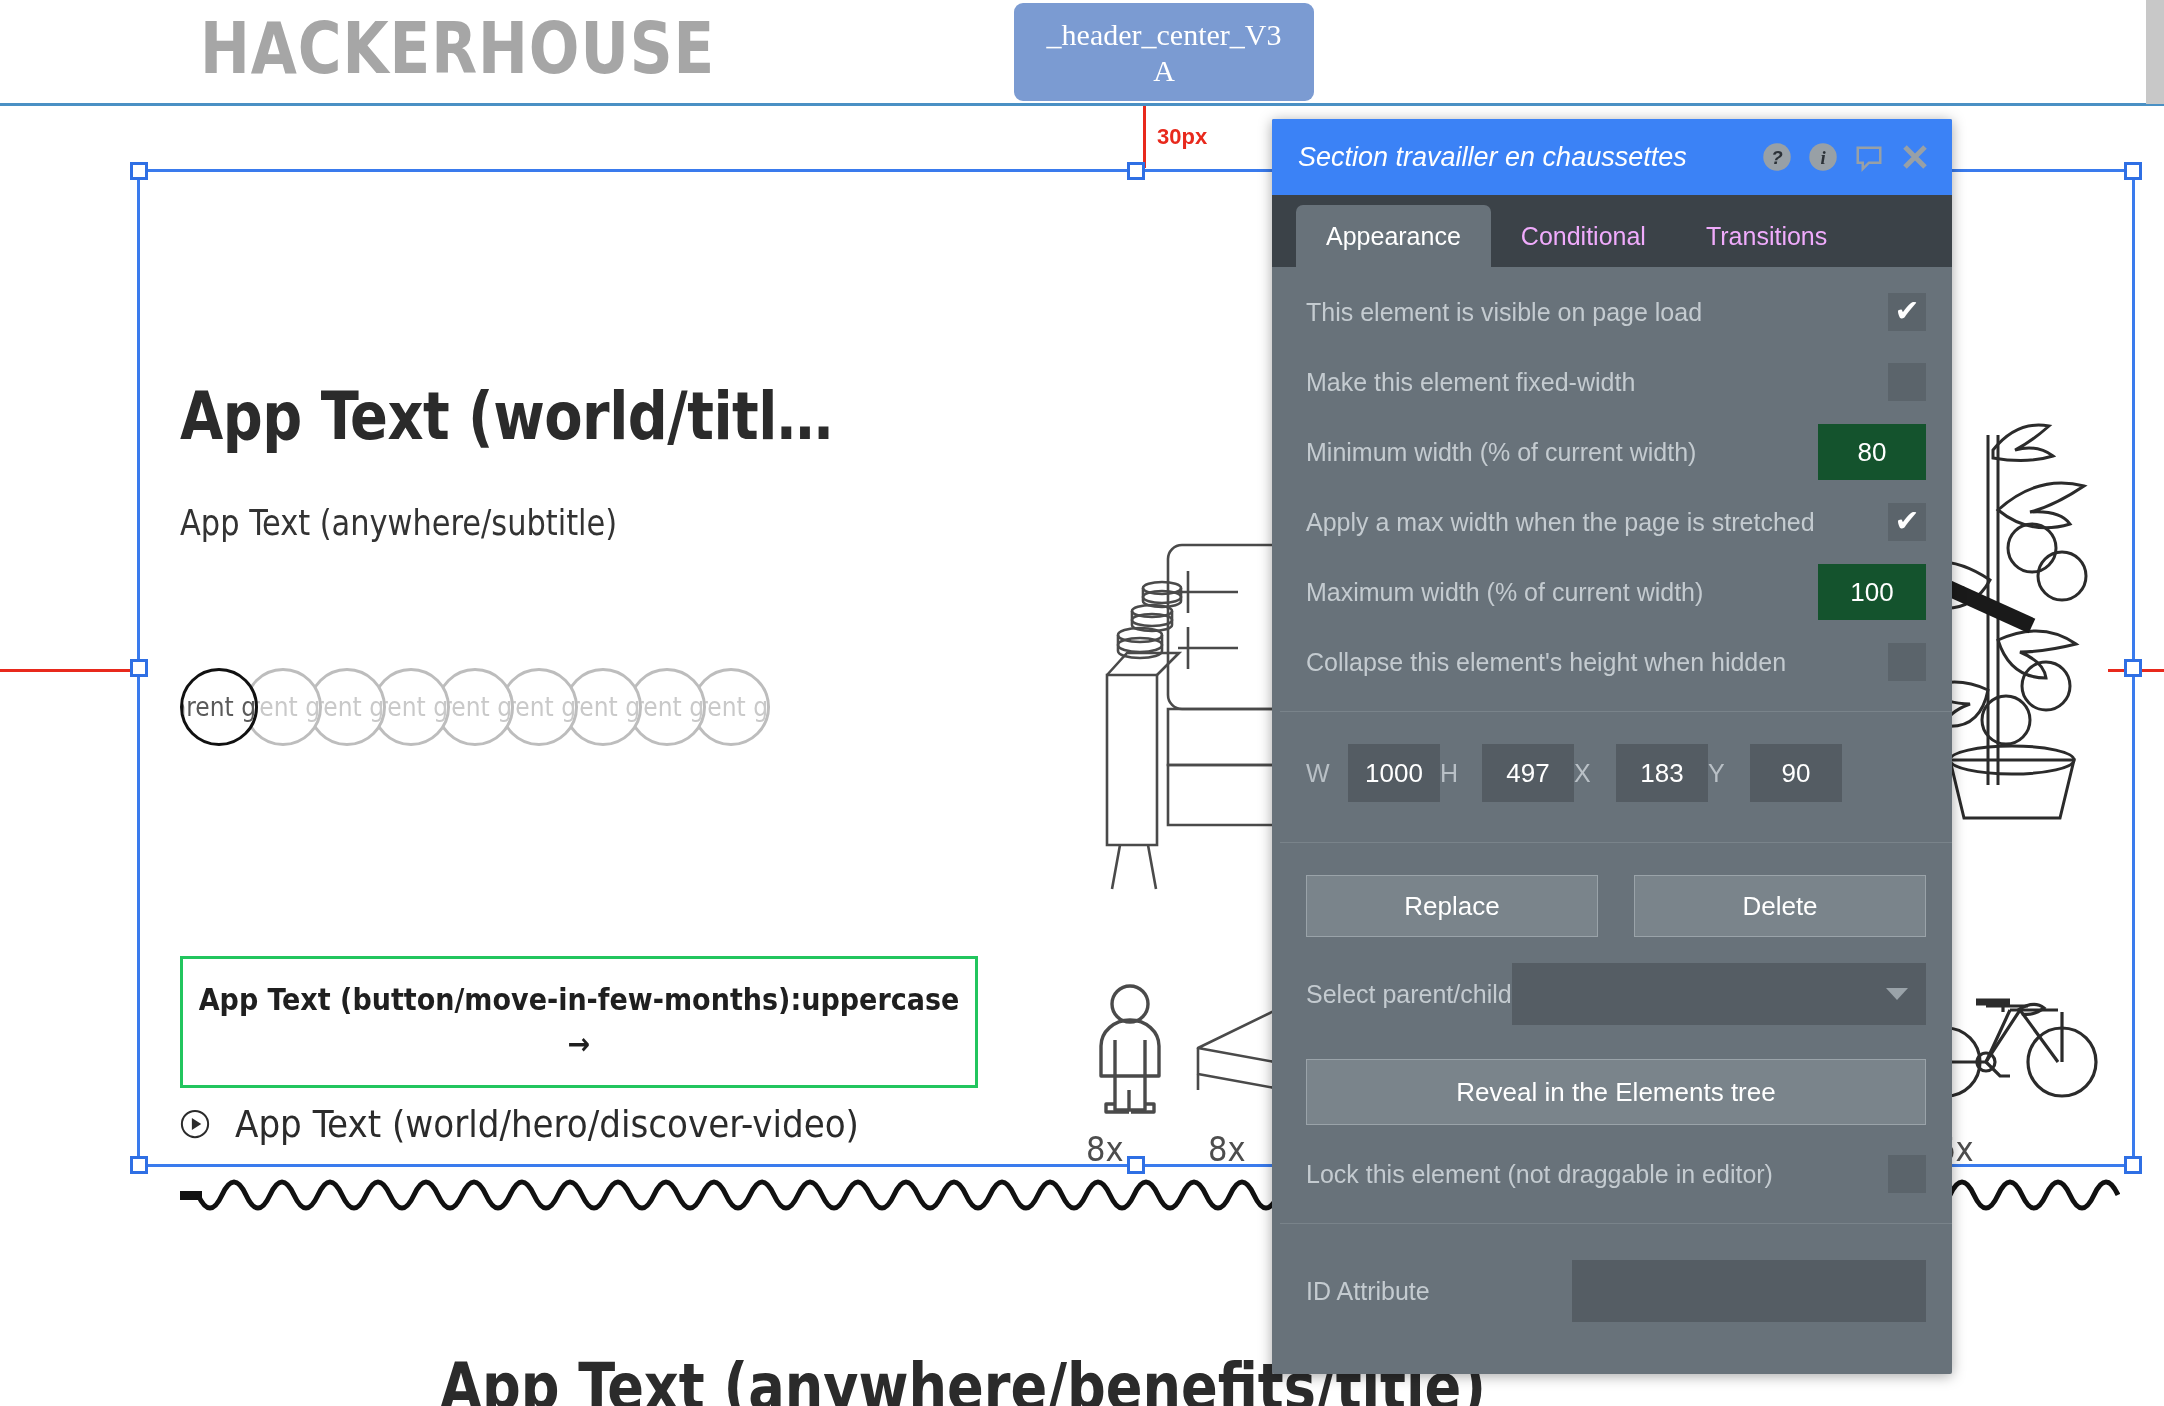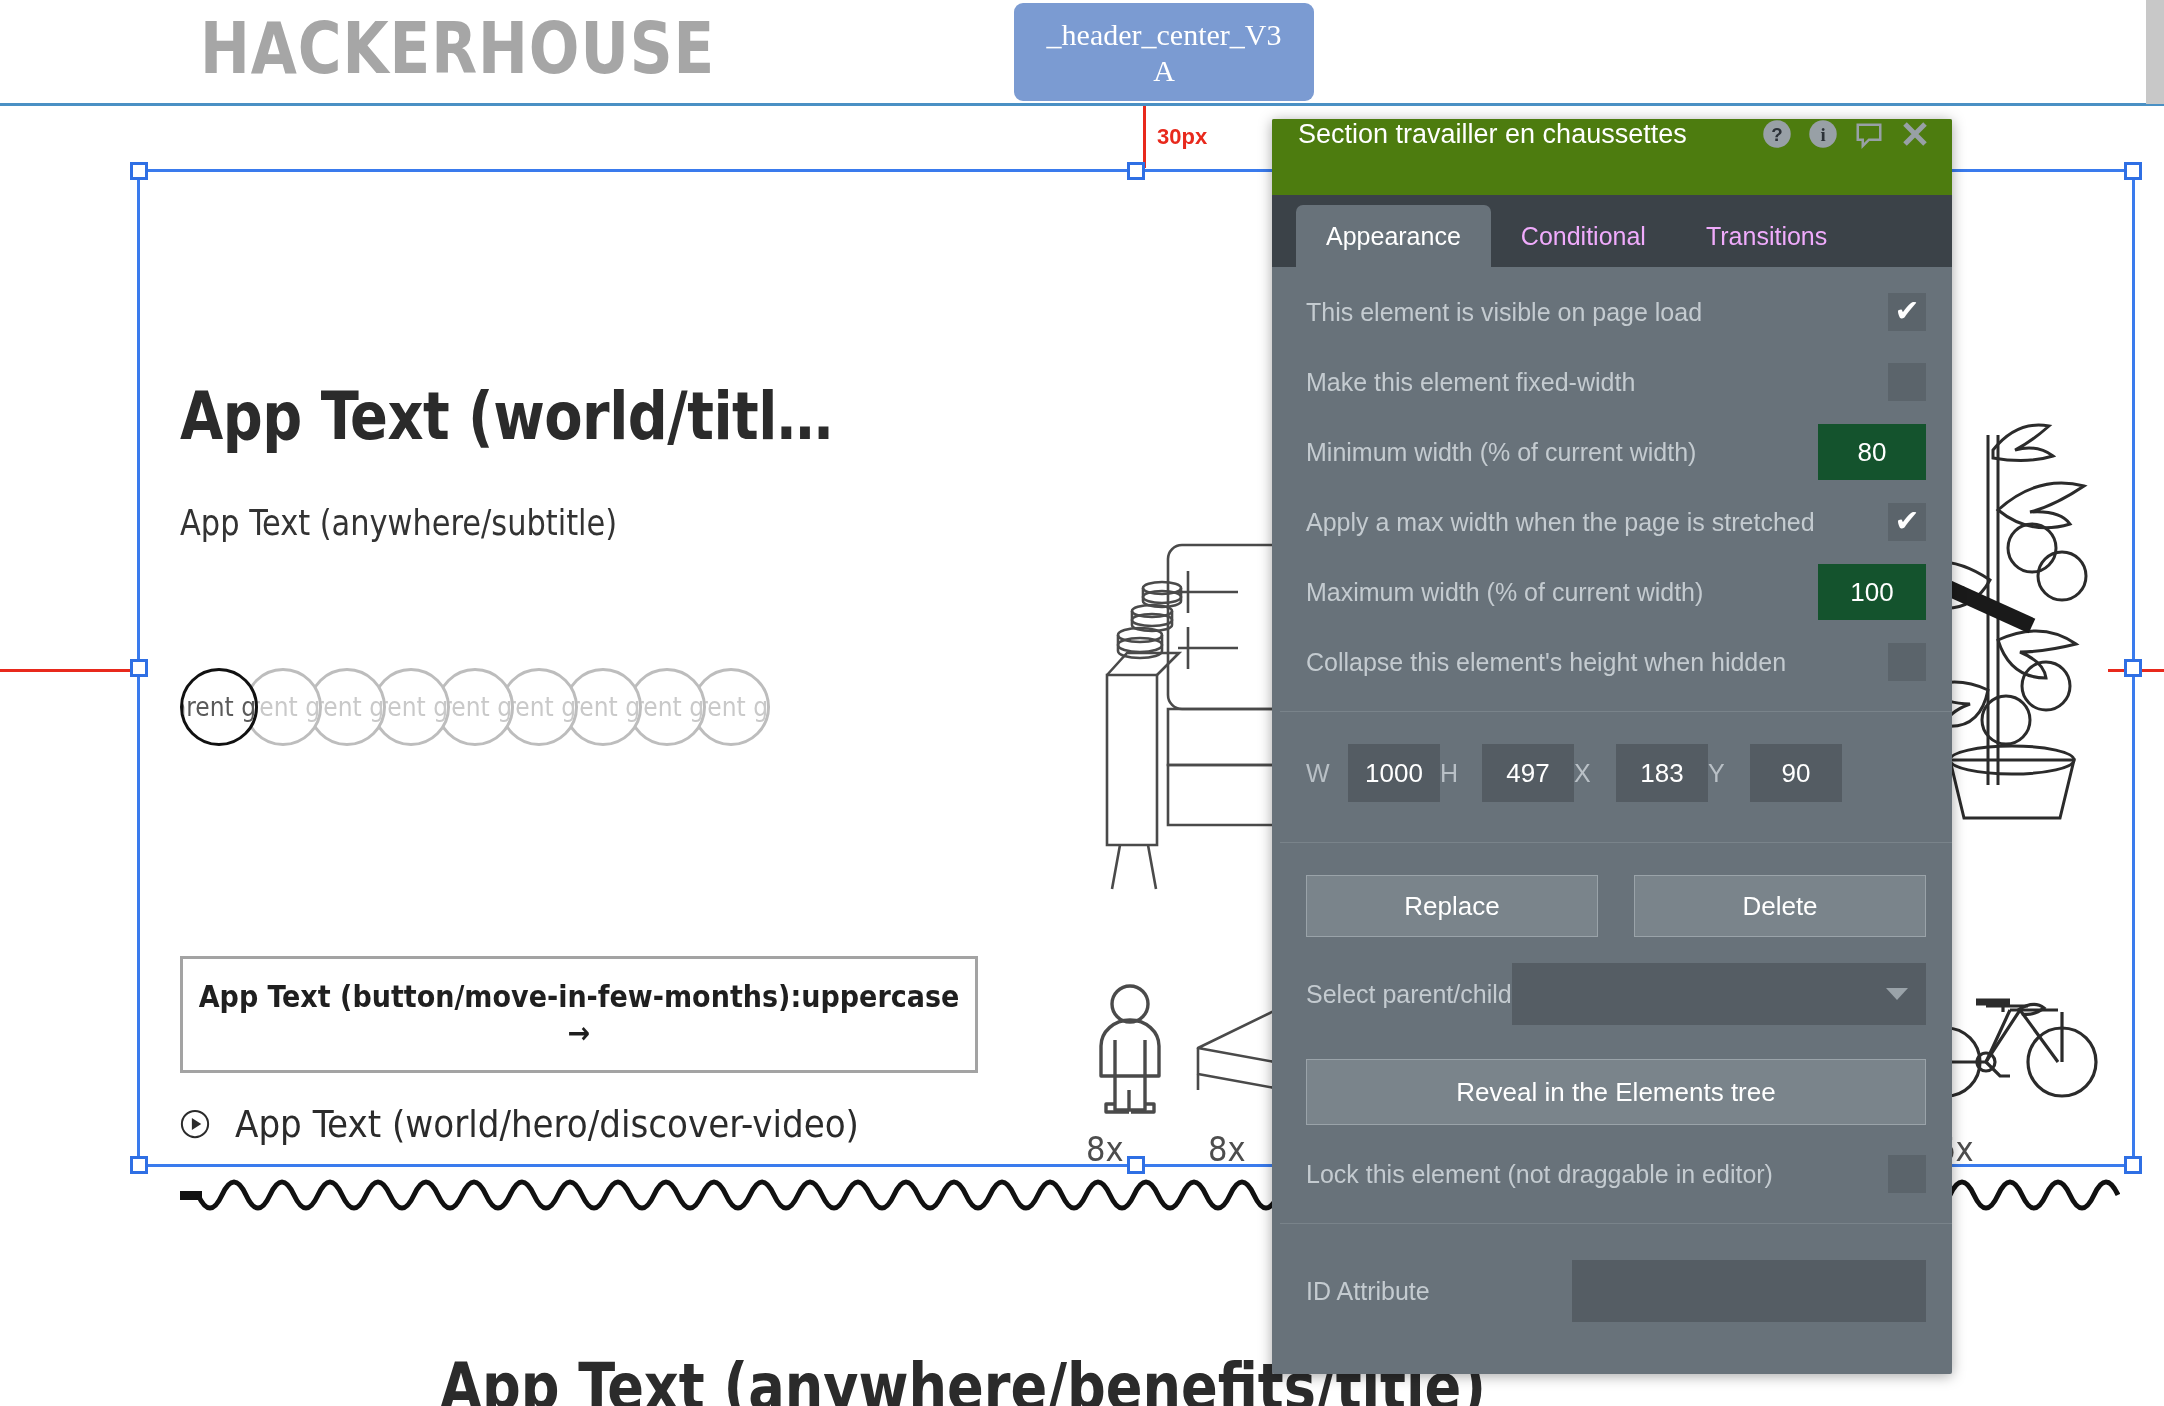--- a/index.html
+++ b/index.html
@@ -116,27 +116,27 @@
     font-family: "DejaVu Sans Condensed", "Liberation Sans", sans-serif;
     font-size: 26px; line-height: 28px; color: #5a5a5a;
     text-align: center; white-space: nowrap;
     width: 120px;
   }
   .avatar-circle.ghost .ctext { color: #c9c9c9; }
   .avatar-circle.ghost { border-color: #bdbdbd; }
 
   .cta-button {
     position: absolute; left: 180px; top: 956px;
-    width: 798px; height: 117px;
-    border: 3px solid #a3a3a3; background: #ffffff;
+    width: 798px; height: 132px;
+    border: 3px solid #22c55e; background: #ffffff;
     display: flex; align-items: center; justify-content: center;
     text-align: center;
     font-family: "DejaVu Sans Condensed", "Liberation Sans", sans-serif;
     font-size: 30px; font-weight: 700; color: #1f1f1f;
-    line-height: 36px; padding: 0 14px;
+    line-height: 44px; padding: 0 14px;
   }
 
   .video-link {
     position: absolute; left: 180px; top: 1102px;
     display: flex; align-items: center; gap: 25px;
     font-family: "DejaVu Sans Condensed", "Liberation Sans", sans-serif;
     font-size: 38px; color: #2b2b2b; white-space: nowrap;
   }
   .play-icon { width: 30px; height: 30px; flex:0 0 auto; }
 
@@ -165,22 +165,22 @@
   .panel {
     position: absolute; left: 1272px; top: 119px;
     width: 680px; height: 1255px;
     background: #68727a;
     box-shadow: 0 2px 14px rgba(0,0,0,.35);
     border-radius: 2px;
     overflow: hidden;
     z-index: 50;
   }
   .panel-titlebar {
-    height: 76px; background: #4d7c0f;
-    display: flex; align-items: flex-start; padding: 0 22px 0 26px;
+    height: 76px; background: #3b82f6;
+    display: flex; align-items: center; padding: 0 22px 0 26px; font-style: italic;
   }
   .panel-title {
     color: #ffffff; font-size: 27px; flex: 1 1 auto; white-space: nowrap;
   }
   .titlebar-icons { display: flex; align-items: center; gap: 16px; }
   .tb-icon { width: 30px; height: 30px; display:block; }
 
   .panel-tabs {
     height: 72px; background: #3b4248;
     display: flex; align-items: flex-end; padding-left: 24px;

